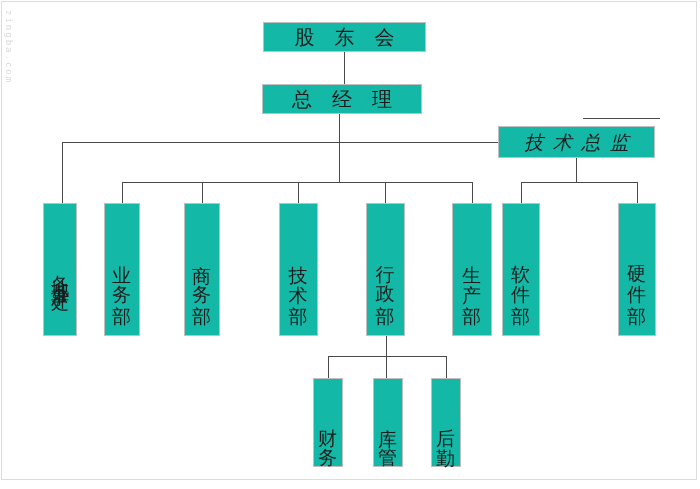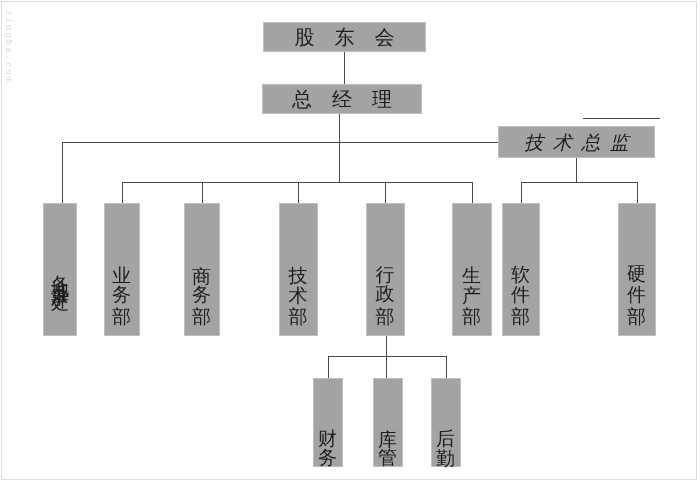--- a/index.html
+++ b/index.html
@@ -19,21 +19,21 @@
   .watermark {
     position:absolute; left:4px; top:10px;
     writing-mode:vertical-rl;
     font-family:"DejaVu Sans Mono","Liberation Mono",monospace;
     font-size:9px; letter-spacing:2px;
     color:var(--watermark,#dadada);
     user-select:none;
   }
   .box {
     position:absolute;
-    background:#a3a3a3;
+    background:#14b8a6;
     border:1px solid var(--box-border,#bfbfbf);
     box-sizing:border-box;
     display:flex; align-items:center; justify-content:center;text-align:center;
   }
   .hlabel {
     font-size:20px; letter-spacing:1em; margin-right:-1em;
     white-space:nowrap; line-height:1;
   }
   .hlabel.s4 {
     font-size:19px; letter-spacing:0.5em; margin-right:-0.5em;font-style:italic;

